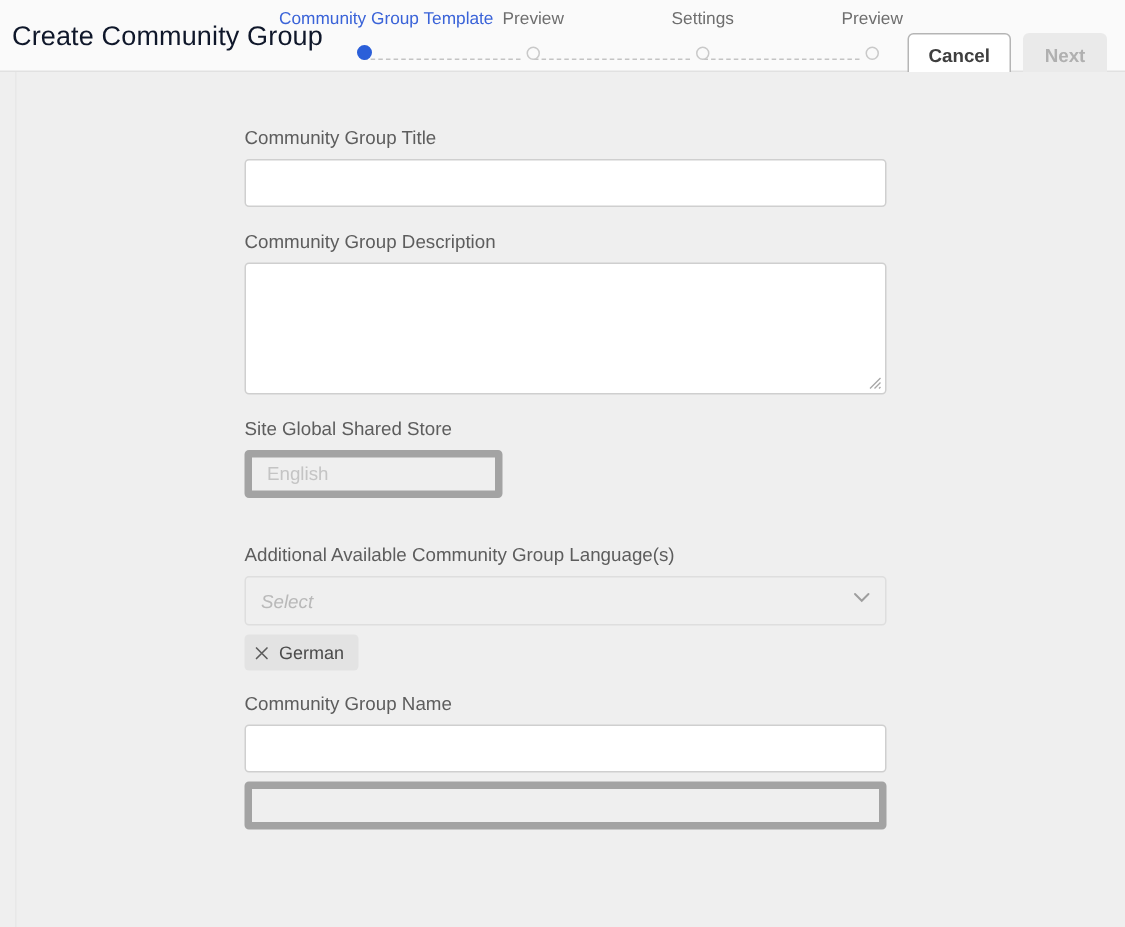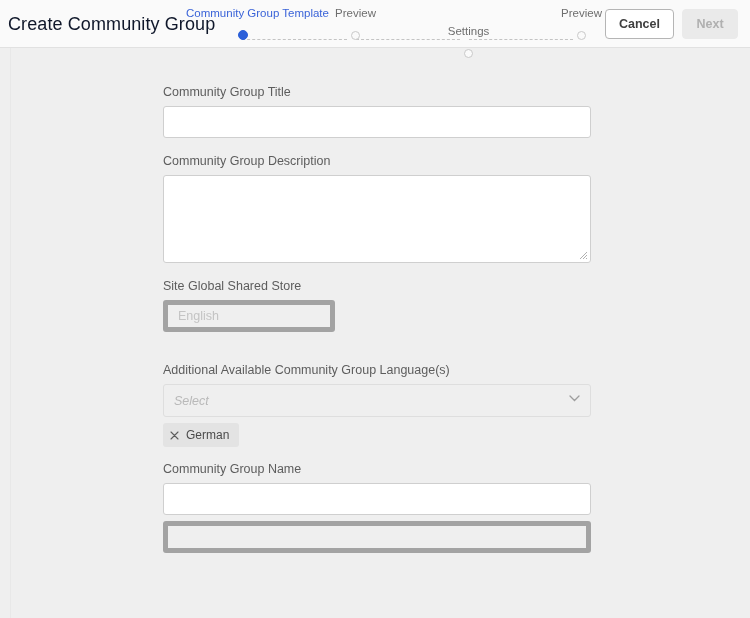--- a/index.html
+++ b/index.html
@@ -88,21 +88,21 @@
     top: 33px;
     height: 0;
     border-top: 1.4px dashed #c4c4c4;
     z-index: 1;
   }
 
   
   .hdr-buttons {
     position: absolute;
     right: 12px;
-    top: 9px;
+    top: 22px;
     display: flex;
     gap: 8px;
     justify-content: space-between;
   }
   .btn {
     height: 30px;
     min-width: 56px;
     padding: 0 13px;
     border-radius: 4px;
     font-size: 12.5px;
@@ -307,21 +307,21 @@
       </div>
     </div>
 
     <div class="step" style="left:113px; width:113px;">
       <div class="step-label">Preview</div>
       <div class="step-dot-wrap">
         <div class="dot"></div>
       </div>
     </div>
 
-    <div class="step" style="left:226px; width:113px;margin-top:18px;">
+    <div class="step" style="left:226px; width:113px;">
       <div class="step-label">Settings</div>
       <div class="step-dot-wrap">
         <div class="dot"></div>
       </div>
     </div>
 
     <div class="step" style="left:339px; width:113px;">
       <div class="step-label">Preview</div>
       <div class="step-dot-wrap">
         <div class="dot"></div>

